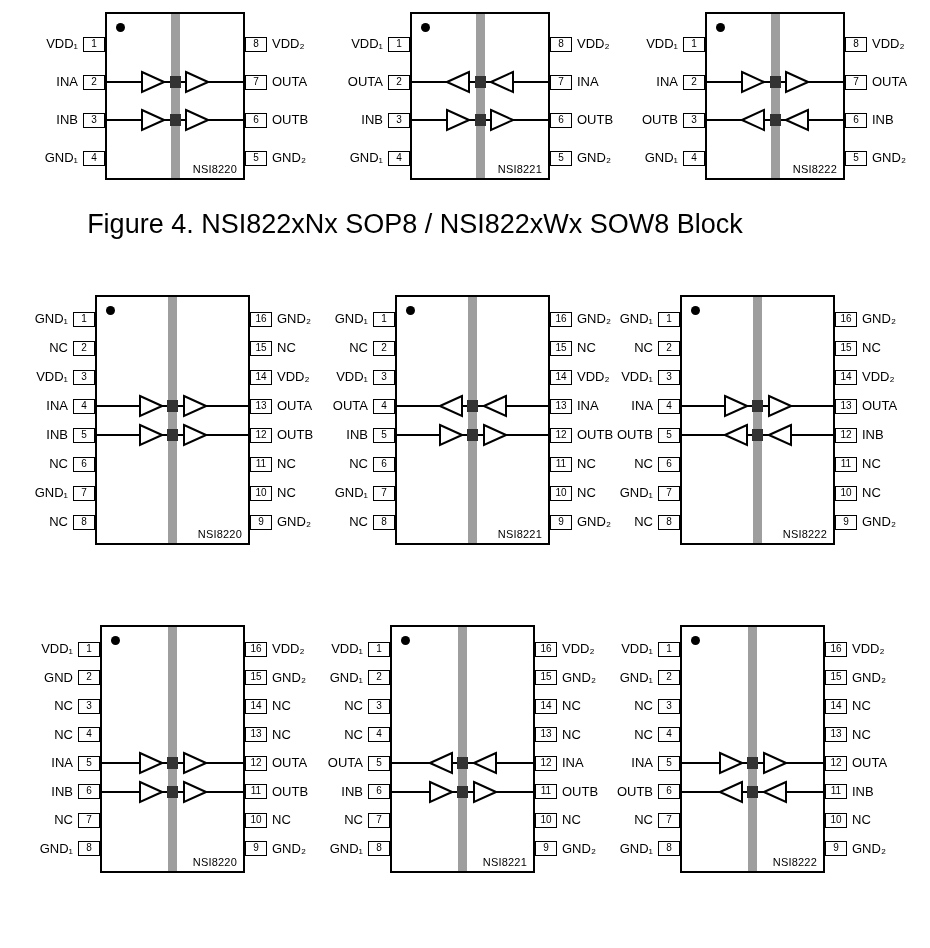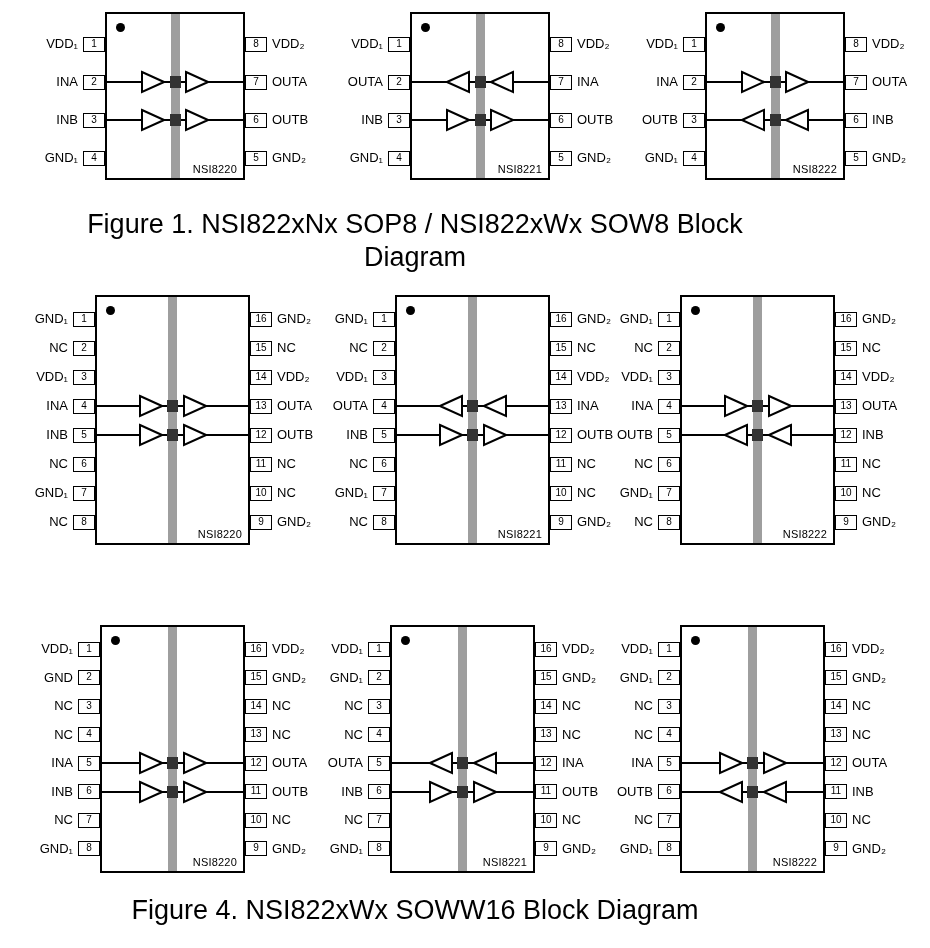--- a/index.html
+++ b/index.html
@@ -135,22 +135,21 @@
         <div class="pinlabel" style="left: 237px; top: 24px; width: 43px; text-align: left;">VDD₂</div>
         <div class="pinbox" style="left: 210px; top: 62.5px; width: 22px; height: 15px;">7</div>
         <div class="pinlabel" style="left: 237px; top: 62px; width: 43px; text-align: left;">OUTA</div>
         <div class="pinbox" style="left: 210px; top: 100.5px; width: 22px; height: 15px;">6</div>
         <div class="pinlabel" style="left: 237px; top: 100px; width: 43px; text-align: left;">INB</div>
         <div class="pinbox" style="left: 210px; top: 138.5px; width: 22px; height: 15px;">5</div>
         <div class="pinlabel" style="left: 237px; top: 138px; width: 43px; text-align: left;">GND₂</div>
       </div>
     </div>
   <div class="caption" style="top:208px">
-    <div>Figure 1. NSI822xNx SOP8 / NSI822xWx SOW8 Block</div>
-    <div>Diagram</div>
+    <div>Figure 4. NSI822xNx SOP8 / NSI822xWx SOW8 Block</div>
   </div>
 
   <div>
       <div style="position: absolute; left: 25px; top: 295px; width: 295px; height: 250px;">
         <div class="pkg" style="left: 70px; top: 0px; width: 155px; height: 250px;"></div>
         <div class="barrier" style="left: 143px; top: 2px; width: 9px; height: 246px; background: rgb(158, 158, 158);"></div>
         <div class="dot" style="left: 81px; top: 11px;"></div>
         <div class="chline" style="left: 72px; top: 110px; width: 151px; background: rgb(0, 0, 0);"></div>
         <div class="chmark" style="left: 142px; top: 105px; width: 11px; height: 12px; background: rgb(51, 51, 51);"></div>
         <svg width="24" height="24" class="buf" style="left: 113.5px; top: 99px;">
@@ -468,17 +467,14 @@
         <div class="pinbox" style="left: 215px; top: 130.5px; width: 22px; height: 15px;">12</div>
         <div class="pinlabel" style="left: 242px; top: 130px; width: 43px; text-align: left;">OUTA</div>
         <div class="pinbox" style="left: 215px; top: 159px; width: 22px; height: 15px;">11</div>
         <div class="pinlabel" style="left: 242px; top: 158.5px; width: 43px; text-align: left;">INB</div>
         <div class="pinbox" style="left: 215px; top: 187.5px; width: 22px; height: 15px;">10</div>
         <div class="pinlabel" style="left: 242px; top: 187px; width: 43px; text-align: left;">NC</div>
         <div class="pinbox" style="left: 215px; top: 216px; width: 22px; height: 15px;">9</div>
         <div class="pinlabel" style="left: 242px; top: 215.5px; width: 43px; text-align: left;">GND₂</div>
       </div>
     </div>
-  <div class="caption" style="top:894px">
-    <div>Figure 4. NSI822xWx SOWW16 Block Diagram</div>
-  </div>
 
 </div>
 
 </body></html>

